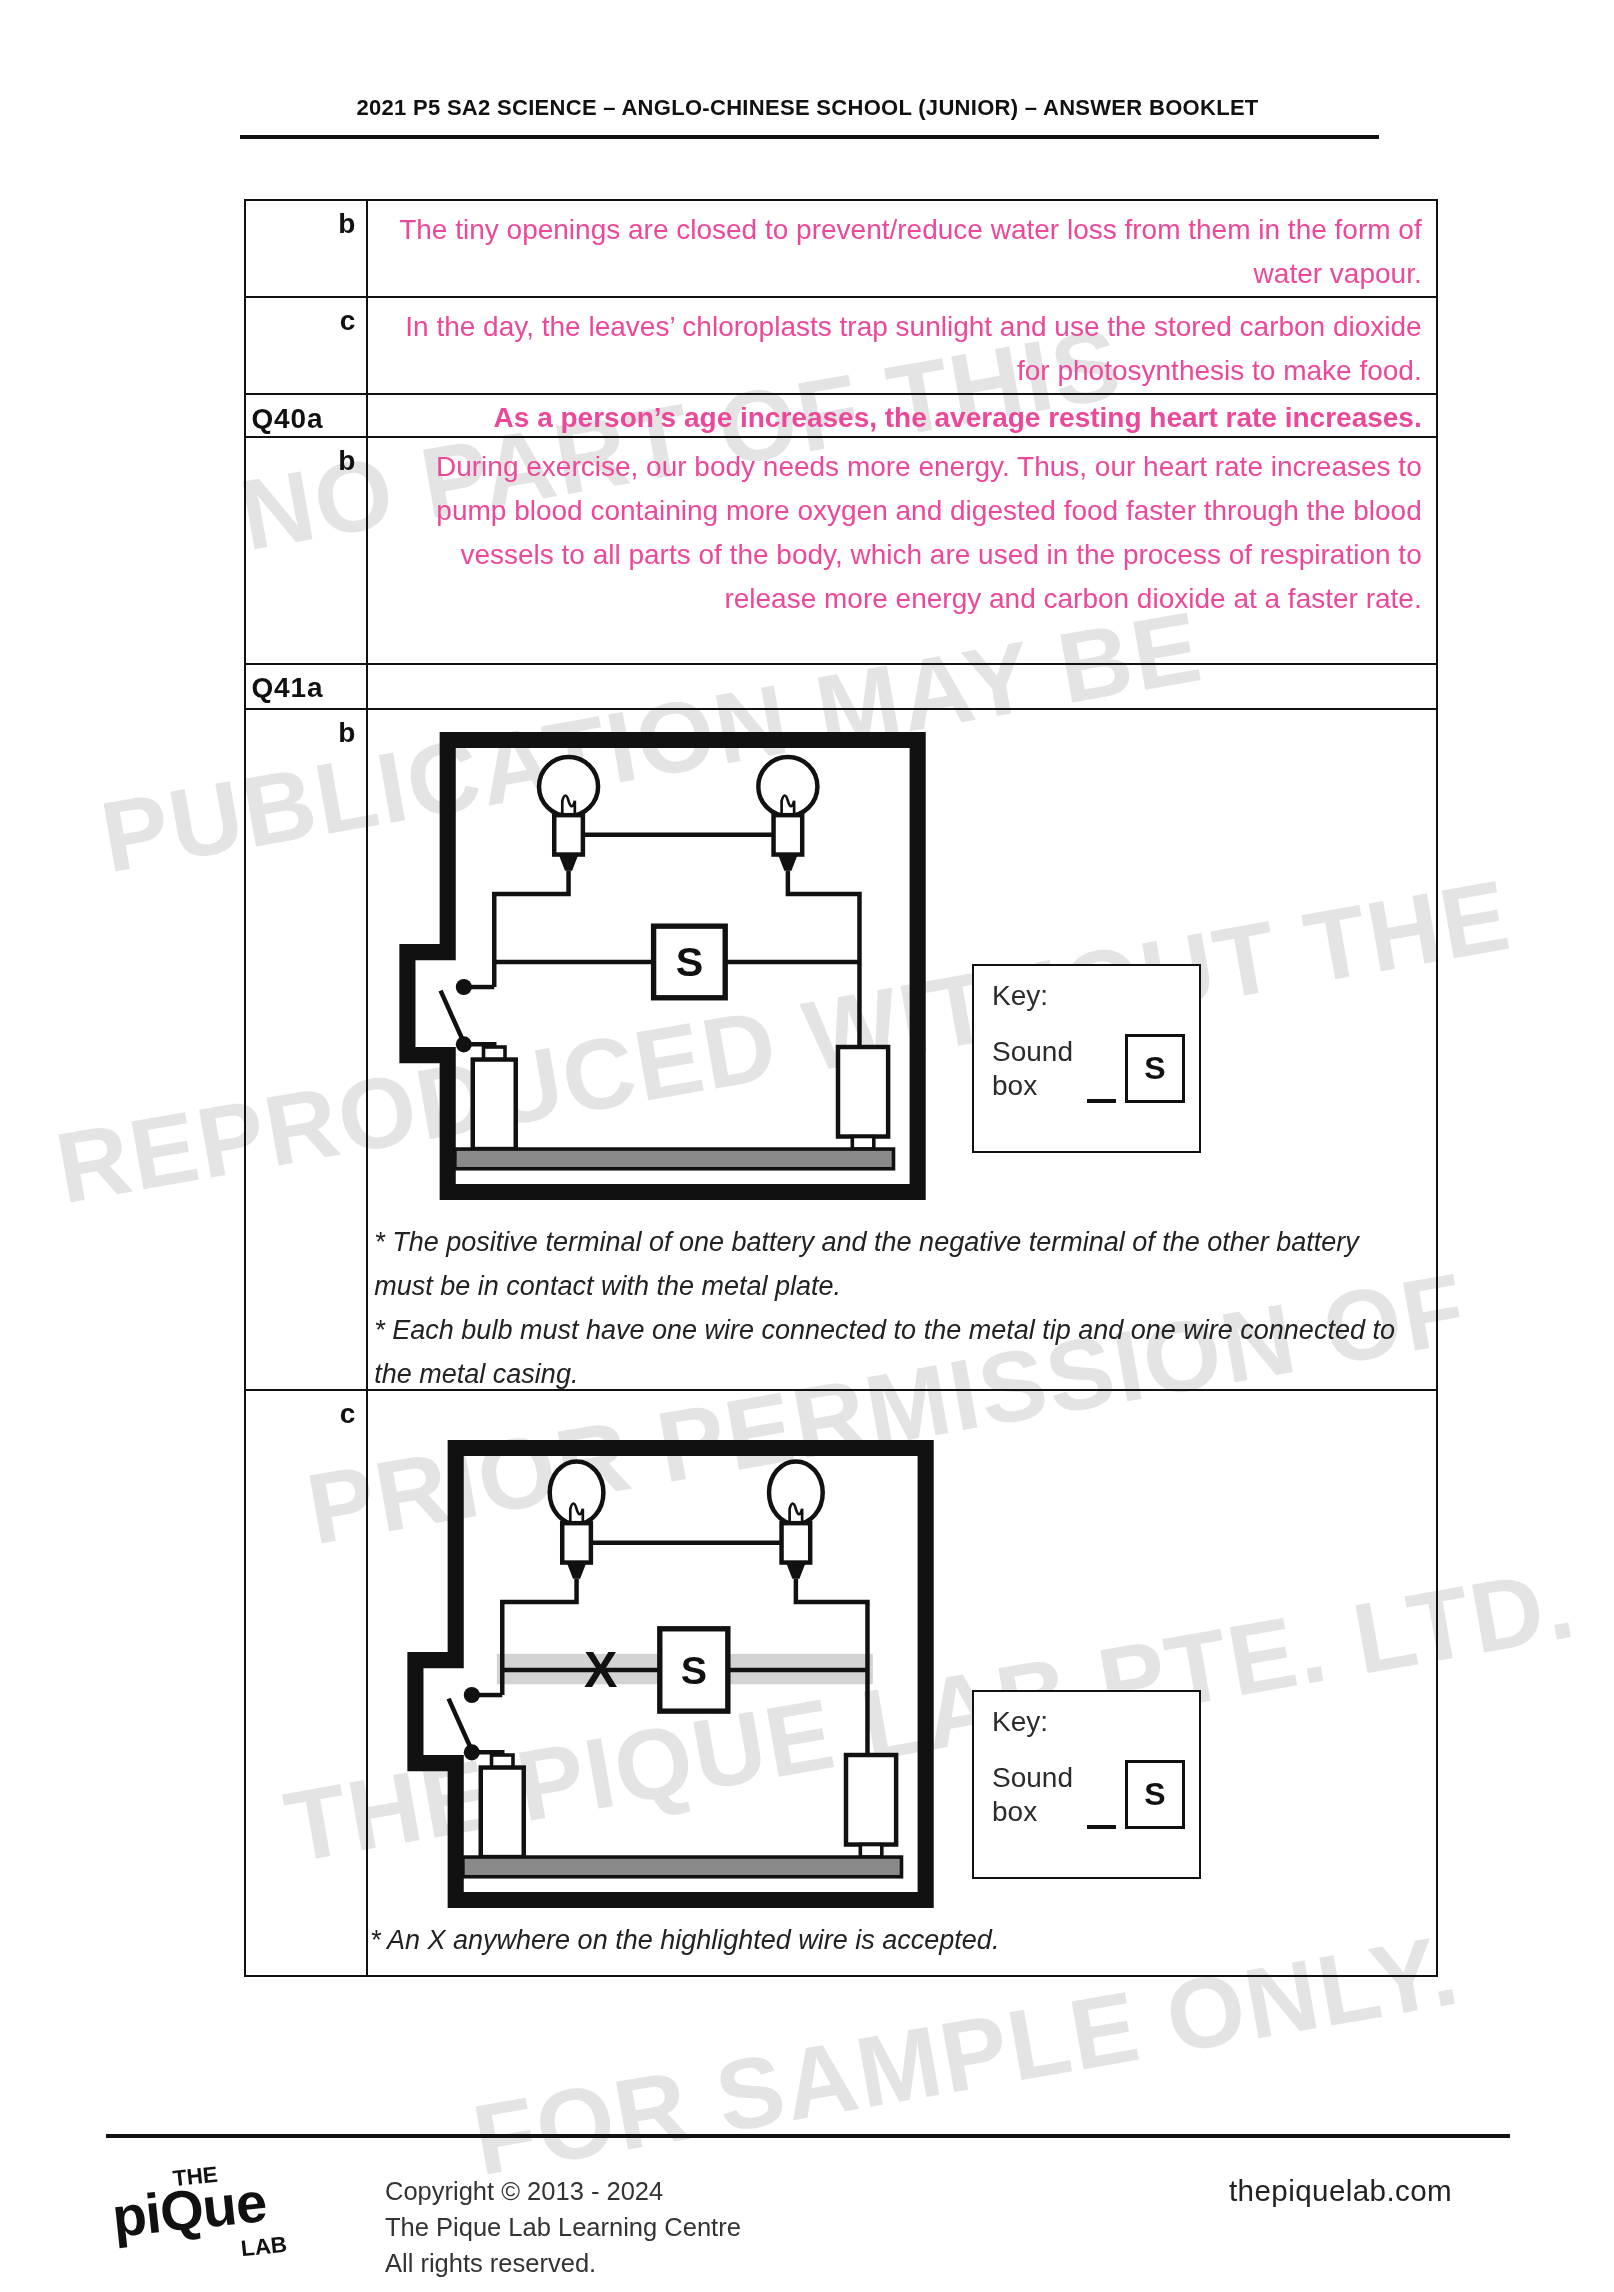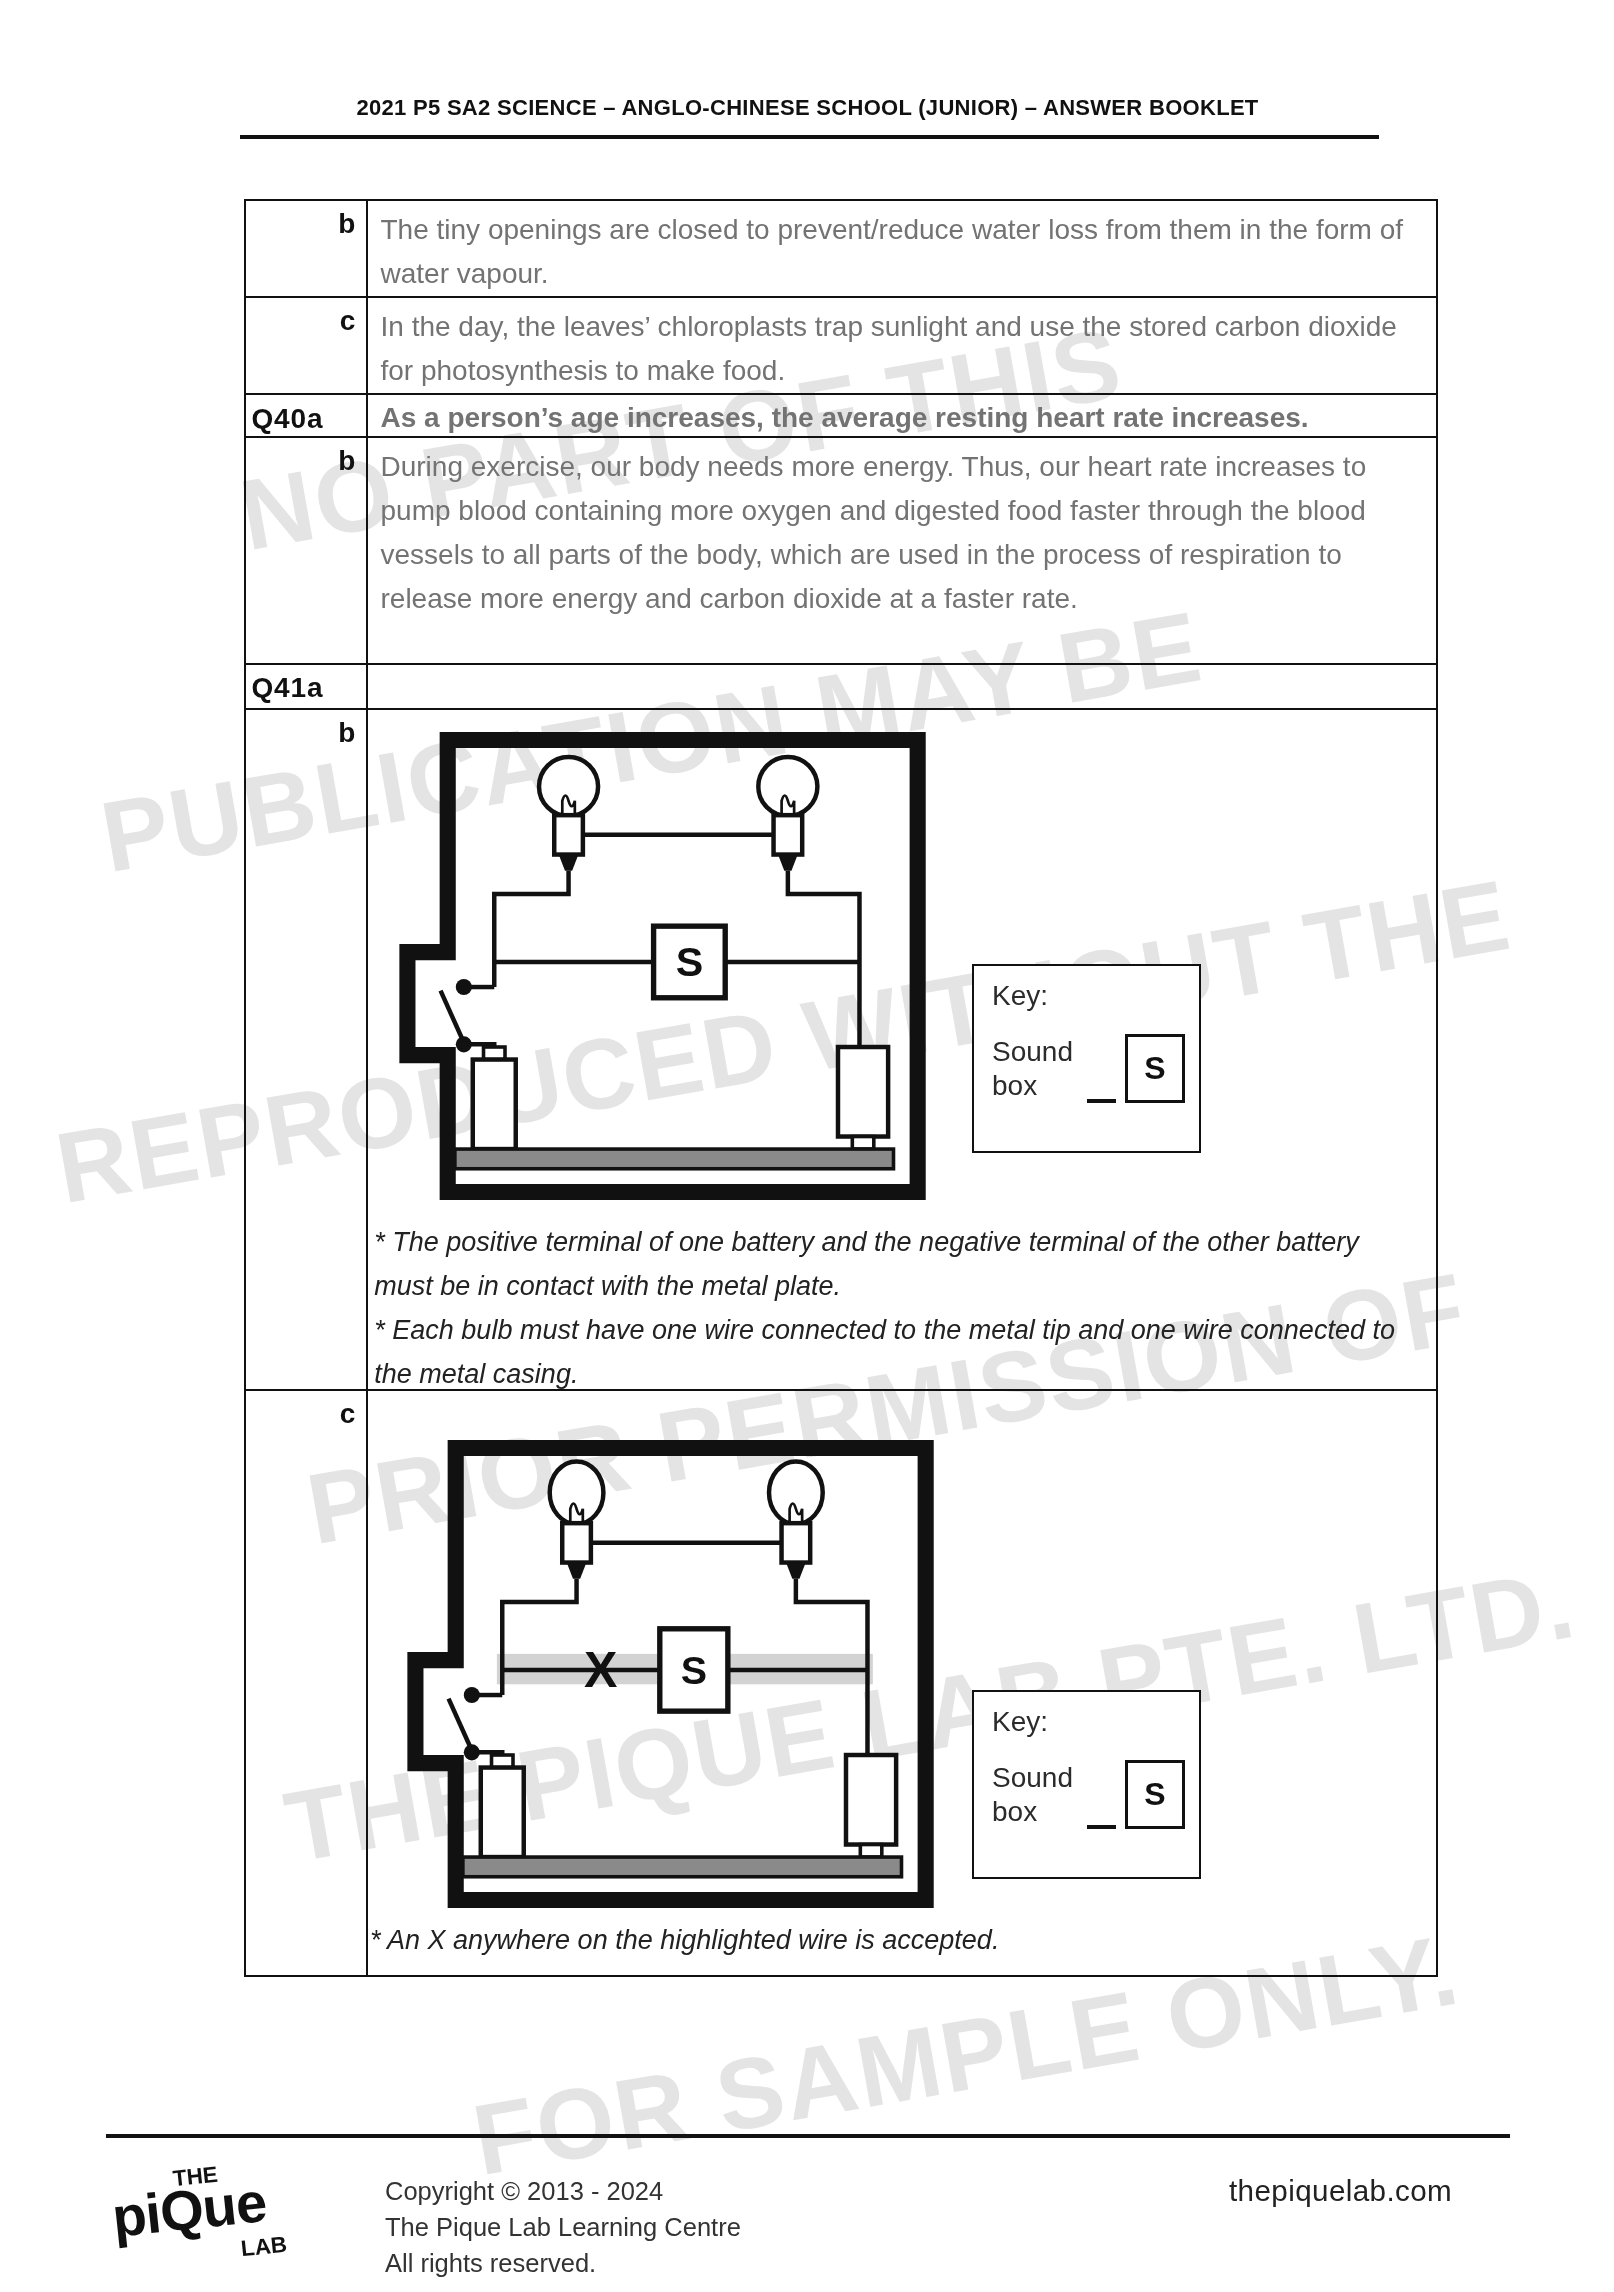--- a/index.html
+++ b/index.html
@@ -12,21 +12,21 @@
   .content{position:relative;z-index:1;}
   .title{position:absolute;left:0;right:0;top:95px;text-align:center;font-weight:800;
          font-size:22px;letter-spacing:0.3px;color:#111;}
   .titlerule{position:absolute;left:240px;top:135px;width:1139px;height:3.6px;background:#111;}
   
   table.answers{position:absolute;left:244px;top:199px;width:1192px;border-collapse:collapse;
                 table-layout:fixed;}
   table.answers td{border:2.7px solid #111;vertical-align:top;box-sizing:border-box;}
   td.lab{font-weight:800;font-size:28px;text-align:right;padding:7.2px 10.7px 0 0;color:#111;}
   td.lab.q{text-align:left;padding:7.2px 0 0 5.4px;letter-spacing:0.9px;}
-  td.txt{font-size:28px;line-height:44px;padding:7.2px 14.3px 0 12.5px;color:#737373;}
+  td.txt{font-size:28px;line-height:44px;padding:7.2px 14.3px 0 12.5px;color:#ec4899;text-align:right;}
   tr.r1 td{height:88px;} tr.r2 td{height:92px;} tr.r3 td{height:42px;}
   tr.r3 td.txt{line-height:36px;padding-top:4.5px;font-weight:bold;}
   tr.r4 td{height:227px;} tr.r5 td{height:45px;} tr.r6 td{height:681px;} tr.r7 td{height:586px;}
   td.dg{padding:0;}
   .dgwrap{position:relative;width:100%;}
   
   svg text{font-family:"Liberation Sans",sans-serif;fill:#111;}
   .keybox{position:absolute;width:229px;height:189px;border:2.7px solid #111;background:#fff;
           box-sizing:border-box;padding:14.3px 0 0 18px;font-size:28px;color:#2b2b2b;}
   .keyrow{display:flex;align-items:flex-end;margin-top:21.5px;}

